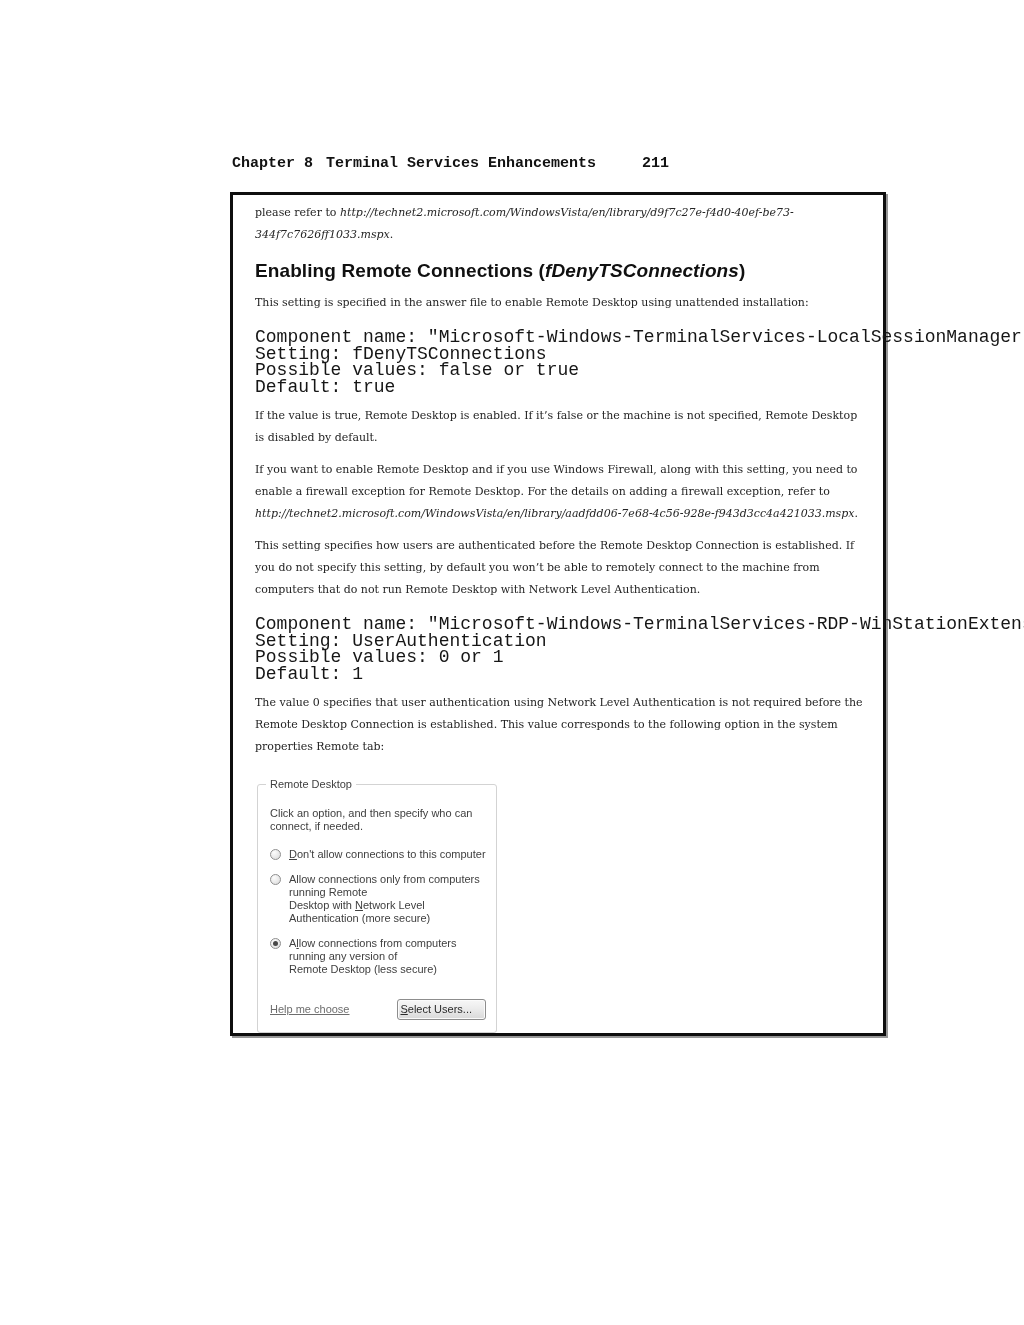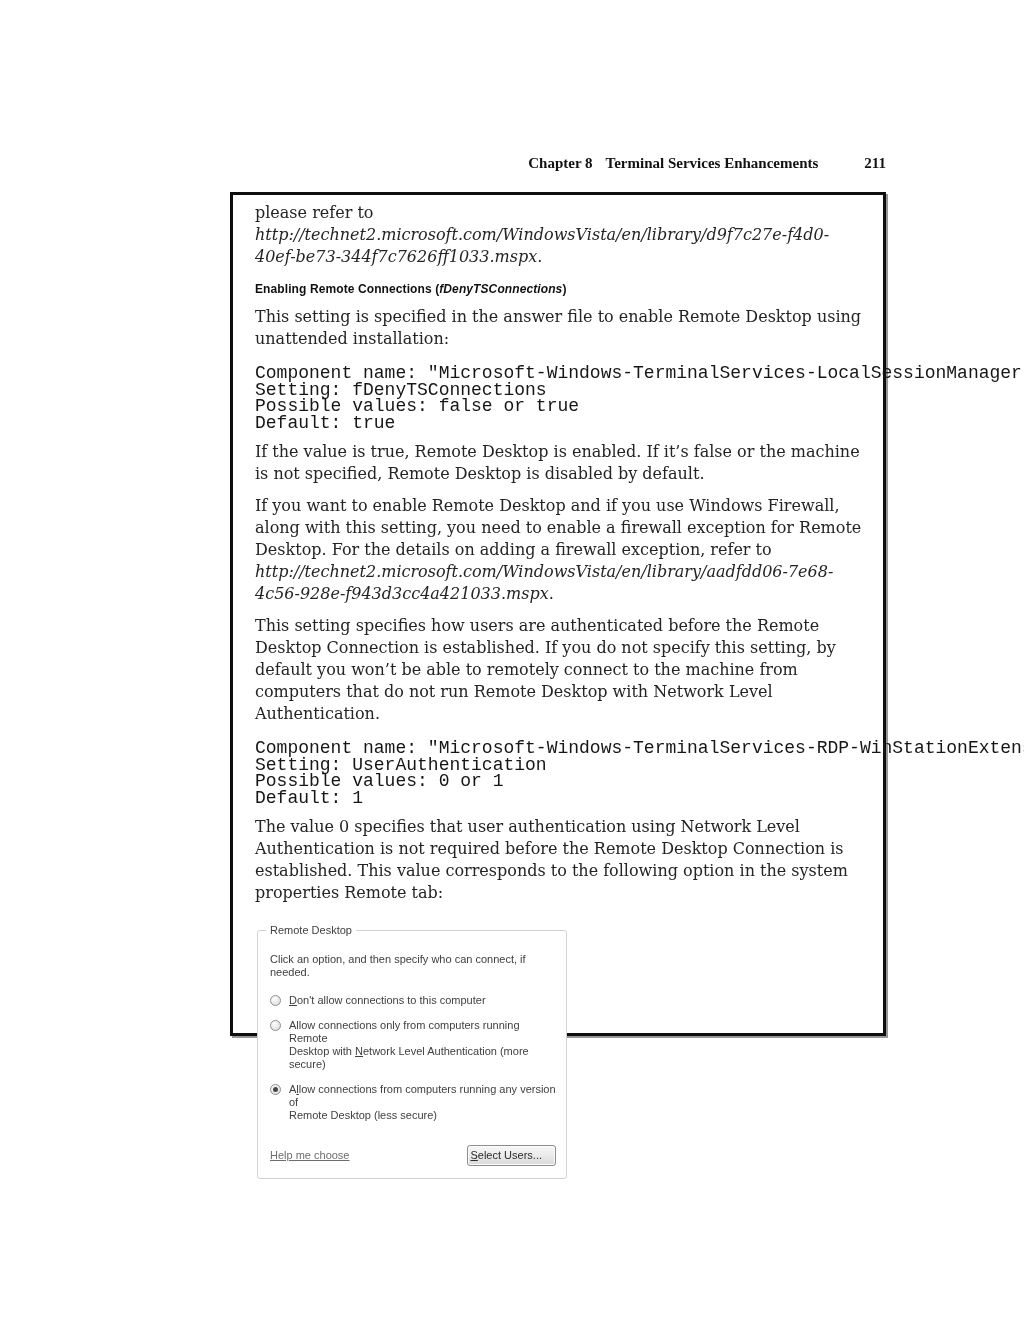--- a/index.html
+++ b/index.html
@@ -2,56 +2,56 @@
 <html><head>
 <meta charset="utf-8">
 <style>
   * { margin: 0; padding: 0; box-sizing: border-box; }
   html, body { width: 1024px; height: 1325px; background: #ffffff; overflow: hidden; }
   body { position: relative; font-family: "DejaVu Serif", serif; color: #1e1e1e; }
 
   
   .running-head {
     position: absolute; left: 232px; top: 155px; width: 654px;
-    display: flex; justify-content: flex-end; align-items: baseline;
-    font-family: Liberation Serif, serif; font-weight: bold;
+    display: flex; justify-content: flex-start; align-items: baseline;
+    font-family: Liberation Mono, monospace; font-weight: bold;
     font-size: 15px; color: #121212;
   }
   .running-head .chapter { margin-right: 13px; }
   .running-head .pagenum { margin-left: 46px; }
 
   
   .content-box {
     position: absolute; left: 230px; top: 192px; width: 656px; height: 844px;
     background: #ffffff; border: 3px solid #0e0e0e;
     box-shadow: 2px 2px 0 #979797;
     padding: 7px 20px 18px 22px;
   }
 
   p.body-para {
-    font-size: 16px; line-height: 22px; color: #242424;
+    font-size: 11px; line-height: 22px; color: #242424;
     margin-top: 10px; overflow-wrap: break-word;
   }
   p.body-para.first { margin-top: 0; }
   .url { font-style: italic; }
 
   h2.section-heading {
-    font-family: "Liberation Sans", sans-serif; font-size: 12px;
+    font-family: "Liberation Sans", sans-serif; font-size: 19px;
     font-weight: bold; color: #101010; margin-top: 14px; letter-spacing: 0.1px;
   }
   h2 .kw { font-style: italic; }
 
   pre.code-block {
     font-family: Liberation Mono, monospace; font-size: 18px;
     line-height: 16.5px; color: #161616; white-space: pre;
     margin: 15px 0 5px 0;
   }
 
   
-  .figure { margin-top: 26px; margin-left: 2px; width: 310px; }
+  .figure { margin-top: 26px; margin-left: 2px; width: 240px; }
   .groupbox {
     position: relative; border: 1px solid #d3d3d3; border-radius: 3px;
     background: #ffffff; padding: 22px 10px 12px 12px;
     font-family: "Liberation Sans", sans-serif; font-size: 11px;
     color: #404040; line-height: 13px;
   }
   .group-label {
     position: absolute; top: -7px; left: 8px; background: #ffffff;
     padding: 0 4px; font-size: 11px; color: #404040;
   }

